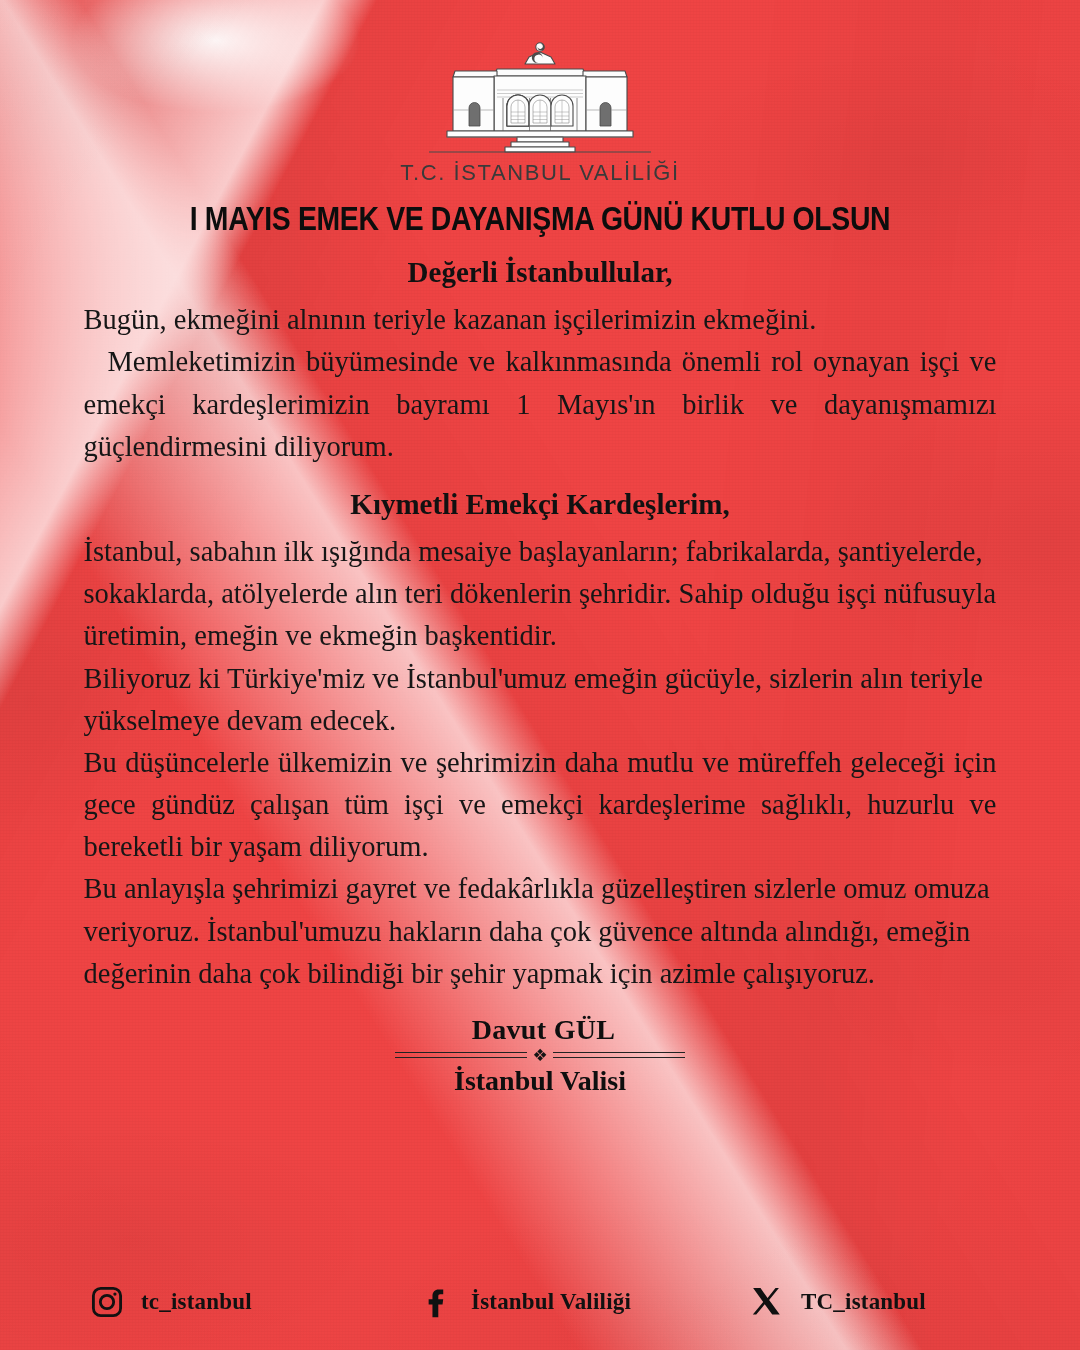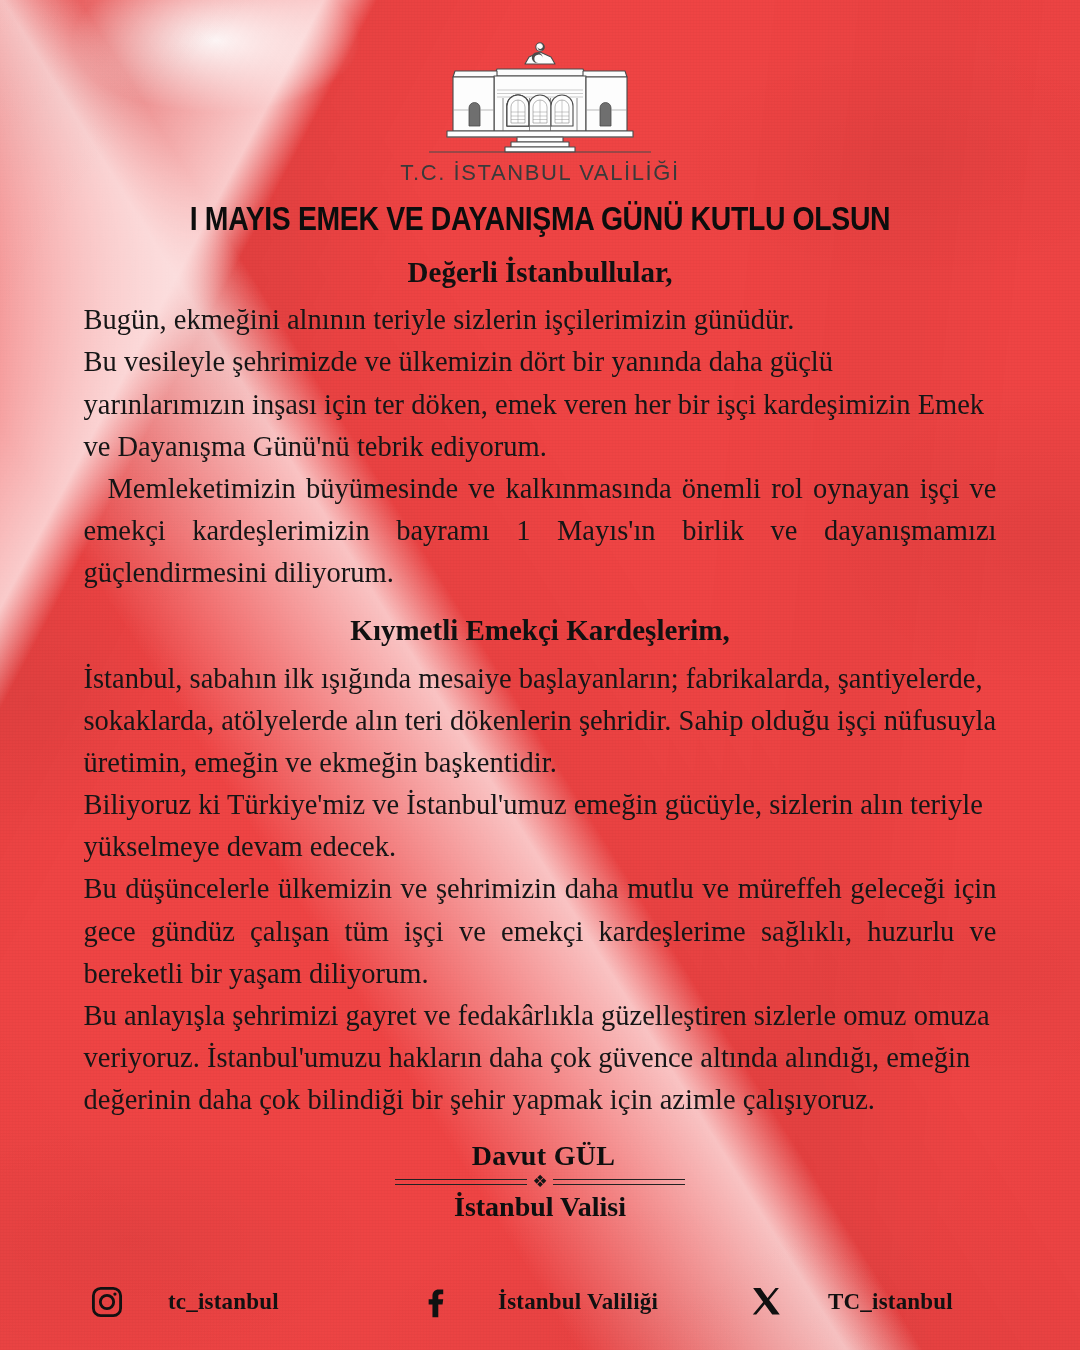--- a/index.html
+++ b/index.html
@@ -183,21 +183,20 @@
     justify-content: center;
     align-items: center;
   }
   .social-item {
     display: flex;
     align-items: center;
     width: 330px;
     justify-content: flex-start;
     padding-left: 40px;
     box-sizing: border-box;
-    gap: 27px;
   }
   .social-icon {
     display: flex;
     align-items: center;
     justify-content: center;
     width: 44px;
     height: 44px;
     flex: none;
   }
   .social-label {
@@ -281,22 +280,21 @@
       </span>
       <div class="emblem-word">T.C. İSTANBUL VALİLİĞİ</div>
     </div>
 
     <h1 class="headline">I MAYIS EMEK VE DAYANIŞMA GÜNÜ KUTLU OLSUN</h1>
 
     <div class="body">
 
       <div class="salutation">Değerli İstanbullular,</div>
 
-      <p class="para">Bugün, ekmeğini alnının teriyle sizlerin işçilerimizin günüdür.</p>
-      <p class="para">Bu vesileyle şehrimizde ve ülkemizin dört bir yanında daha güçlü yarınlarımızın inşası için ter döken, emek veren her bir işçi kardeşimizin Emek ve Dayanışma Günü'nü tebrik ediyorum.</p>
+      <p class="para">Bugün, ekmeğini alnının teriyle kazanan işçilerimizin ekmeğini.</p>
       <p class="para justify indent">Memleketimizin büyümesinde ve kalkınmasında önemli rol oynayan işçi ve emekçi kardeşlerimizin bayramı 1 Mayıs'ın birlik ve dayanışmamızı güçlendirmesini diliyorum.</p>
 
       <div class="salutation second">Kıymetli Emekçi Kardeşlerim,</div>
 
       <p class="para">İstanbul, sabahın ilk ışığında mesaiye başlayanların; fabrikalarda, şantiyelerde, sokaklarda, atölyelerde alın teri dökenlerin şehridir. Sahip olduğu işçi nüfusuyla üretimin, emeğin ve ekmeğin başkentidir.</p>
       <p class="para">Biliyoruz ki Türkiye'miz ve İstanbul'umuz emeğin gücüyle, sizlerin alın teriyle yükselmeye devam edecek.</p>
       <p class="para justify">Bu düşüncelerle ülkemizin ve şehrimizin daha mutlu ve müreffeh geleceği için gece gündüz çalışan tüm işçi ve emekçi kardeşlerime sağlıklı, huzurlu ve bereketli bir yaşam diliyorum.</p>
       <p class="para">Bu anlayışla şehrimizi gayret ve fedakârlıkla güzelleştiren sizlerle omuz omuza veriyoruz. İstanbul'umuzu hakların daha çok güvence altında alındığı, emeğin değerinin daha çok bilindiği bir şehir yapmak için azimle çalışıyoruz.</p>
 
       <div class="signature">

